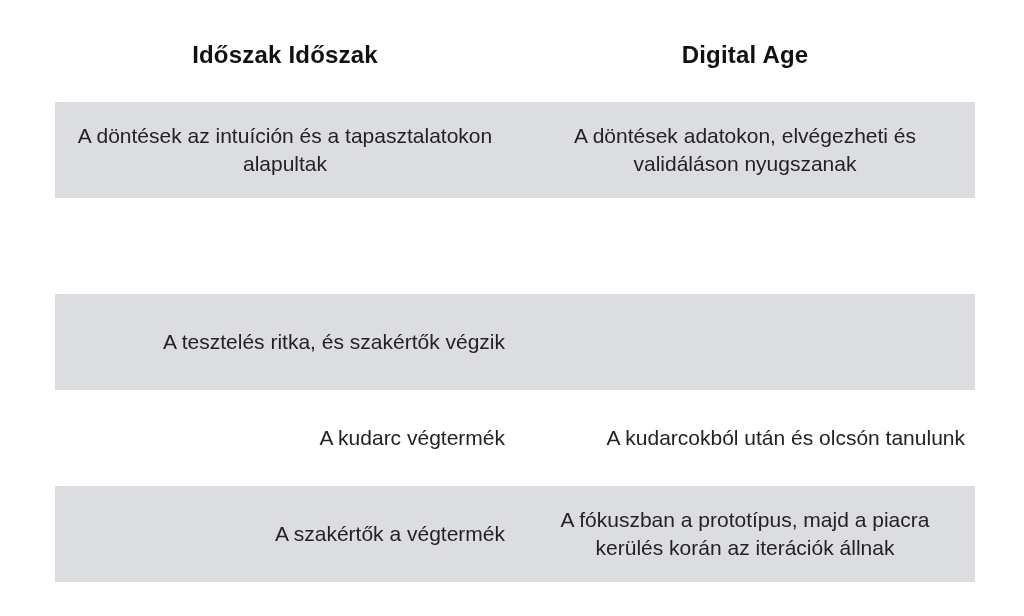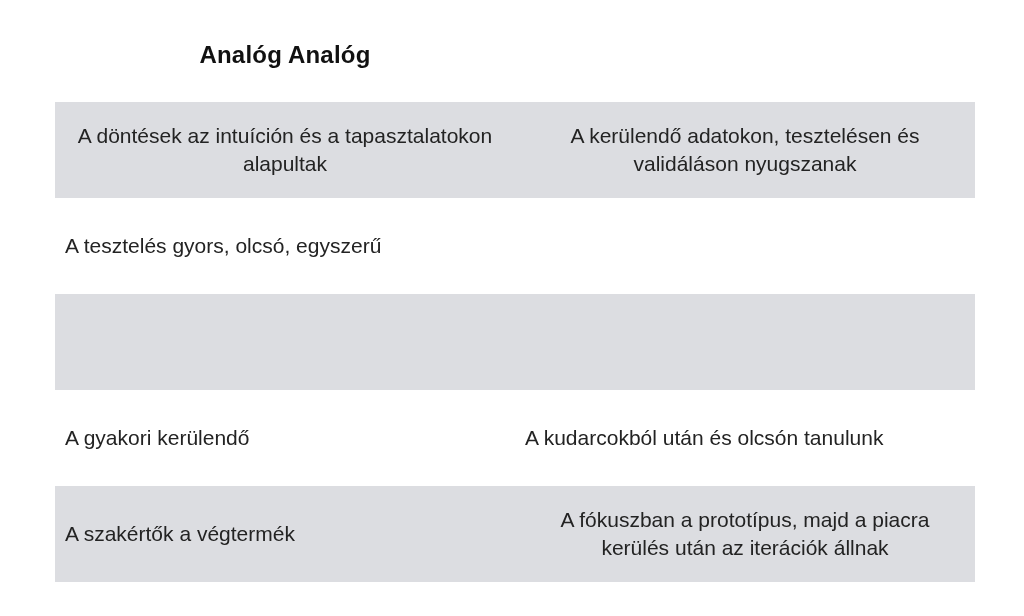--- a/index.html
+++ b/index.html
@@ -45,74 +45,75 @@
     display: grid;
     grid-template-columns: 1fr 1fr;
     align-items: center;
     min-height: 96px;
   }
   .body-row.shaded {
     background: #dcdde1;
   }
   .cell {
     display: flex;
-    justify-content: flex-start;
+    justify-content: flex-end;
     align-items: center;
     padding: 10px 10px;
     box-sizing: border-box;
   }
   .cell span {
     display: block;
     max-width: 440px;
     text-align: center;
     font-size: 21px;
     line-height: 28px;
     color: #232323;
   }
 </style>
 </head>
 <body>
 
 <div class="slide">
   <div class="comparison-table">
 
     <div class="header-row">
-      <div class="header-cell">Analóg Analóg</div>
+      <div class="header-cell">Időszak Időszak</div>
+      <div class="header-cell">Digital Age</div>
     </div>
 
     <div class="body-row shaded">
       <div class="cell">
         <span>A döntések az intuíción és a tapasztalatokon alapultak</span>
       </div>
       <div class="cell">
-        <span>A kerülendő adatokon, tesztelésen és validáláson nyugszanak</span>
+        <span>A döntések adatokon, elvégezheti és validáláson nyugszanak</span>
+      </div>
+    </div>
+
+    <div class="body-row">
+    </div>
+
+    <div class="body-row shaded">
+      <div class="cell">
+        <span>A tesztelés ritka, és szakértők végzik</span>
       </div>
     </div>
 
     <div class="body-row">
       <div class="cell">
-        <span>A tesztelés gyors, olcsó, egyszerű</span>
-      </div>
-    </div>
-
-    <div class="body-row shaded">
-    </div>
-
-    <div class="body-row">
-      <div class="cell">
-        <span>A gyakori kerülendő</span>
+        <span>A kudarc végtermék</span>
       </div>
       <div class="cell">
         <span>A kudarcokból után és olcsón tanulunk</span>
       </div>
     </div>
 
     <div class="body-row shaded">
       <div class="cell">
         <span>A szakértők a végtermék</span>
       </div>
       <div class="cell">
-        <span>A fókuszban a prototípus, majd a piacra kerülés után az iterációk állnak</span>
+        <span>A fókuszban a prototípus, majd a piacra kerülés korán az iterációk állnak</span>
       </div>
     </div>
 
   </div>
 </div>
 
 </body></html>

